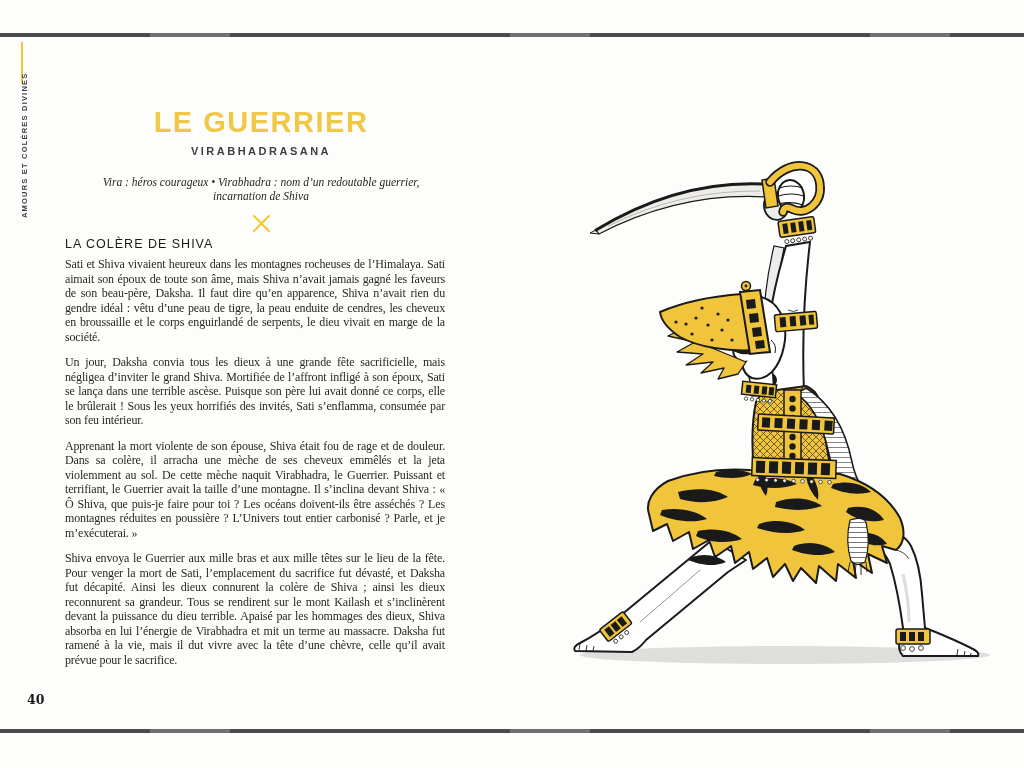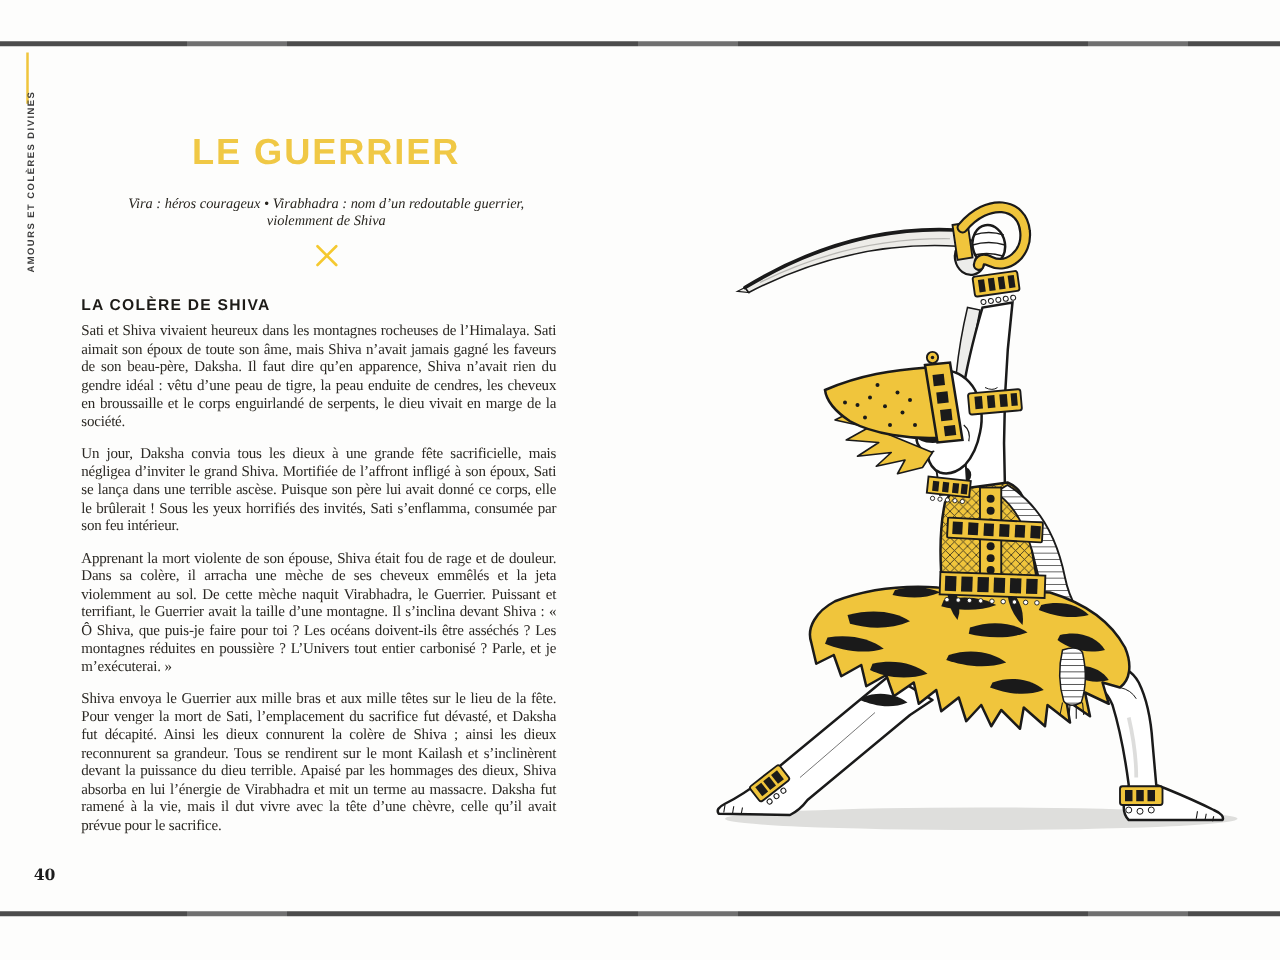--- a/index.html
+++ b/index.html
@@ -15,44 +15,45 @@
         font-family:"Liberation Sans", sans-serif;font-weight:700;font-size:7.5px;
         letter-spacing:1.2px;color:#3d3d3d;white-space:nowrap;}
   .header-block{position:absolute;left:65px;top:106px;width:392px;text-align:center;}
   .pose-title{font-family:"Liberation Sans", sans-serif;font-weight:800;font-size:29px;
         letter-spacing:1.5px;color:#F0C845;margin:0;line-height:32px;}
   .pose-sanskrit{font-family:"Liberation Sans", sans-serif;font-weight:700;font-size:11px;
         letter-spacing:2.5px;color:#3f3f3f;margin-top:7px;}
   .pose-etymology{font-style:italic;font-size:11.5px;line-height:14px;color:#28251f;margin-top:18px;}
   .x-ornament{margin-top:11px;}
   .body-block{position:absolute;left:65px;top:238px;width:392px;}
-  .section-heading{font-family:"Liberation Sans", sans-serif;font-weight:700;font-size:12.5px;
+  .section-heading{font-family:"Liberation Sans", sans-serif;font-weight:400;font-size:12.5px;
         letter-spacing:1px;color:#1d1b17;margin:0 0 6px 0;line-height:13px;}
   .body-block p{font-size:12px;line-height:14.5px;letter-spacing:-0.15px;text-align:justify;
         margin:0 12px 11px 0;color:#2b2823;}
   .page-number{position:absolute;left:27px;top:692px;font-family:"DejaVu Serif", serif;
         font-weight:700;font-size:12.5px;color:#1c1c1c;}
   .illustration{position:absolute;left:550px;top:150px;width:472px;height:520px;}
 </style>
 </head>
 <body>
 
 <div class="page">
 
   <div class="rule top"></div>
   <div class="rule bottom"></div>
 
   <div class="chapter-line"></div>
   <div class="chapter-vertical">AMOURS ET COLÈRES DIVINES</div>
 
   <div class="header-block">
     <h1 class="pose-title">LE GUERRIER</h1>
+    <div class="pose-sanskrit">VIRABHADRASANA</div>
     <div class="pose-etymology">
       <span>Vira : héros courageux • Virabhadra : nom d’un redoutable guerrier,</span><br>
-      <span>violemment de Shiva</span>
+      <span>incarnation de Shiva</span>
     </div>
     <div class="x-ornament">
       <svg width="19" height="19" viewBox="0 0 19 19">
         <path d="M2,2 L17,17 M17,2 L2,17" stroke="#F5C930" stroke-width="2.1" stroke-linecap="round"></path>
       </svg>
     </div>
   </div>
 
   <div class="body-block">
     <h2 class="section-heading">LA COLÈRE DE SHIVA</h2>

